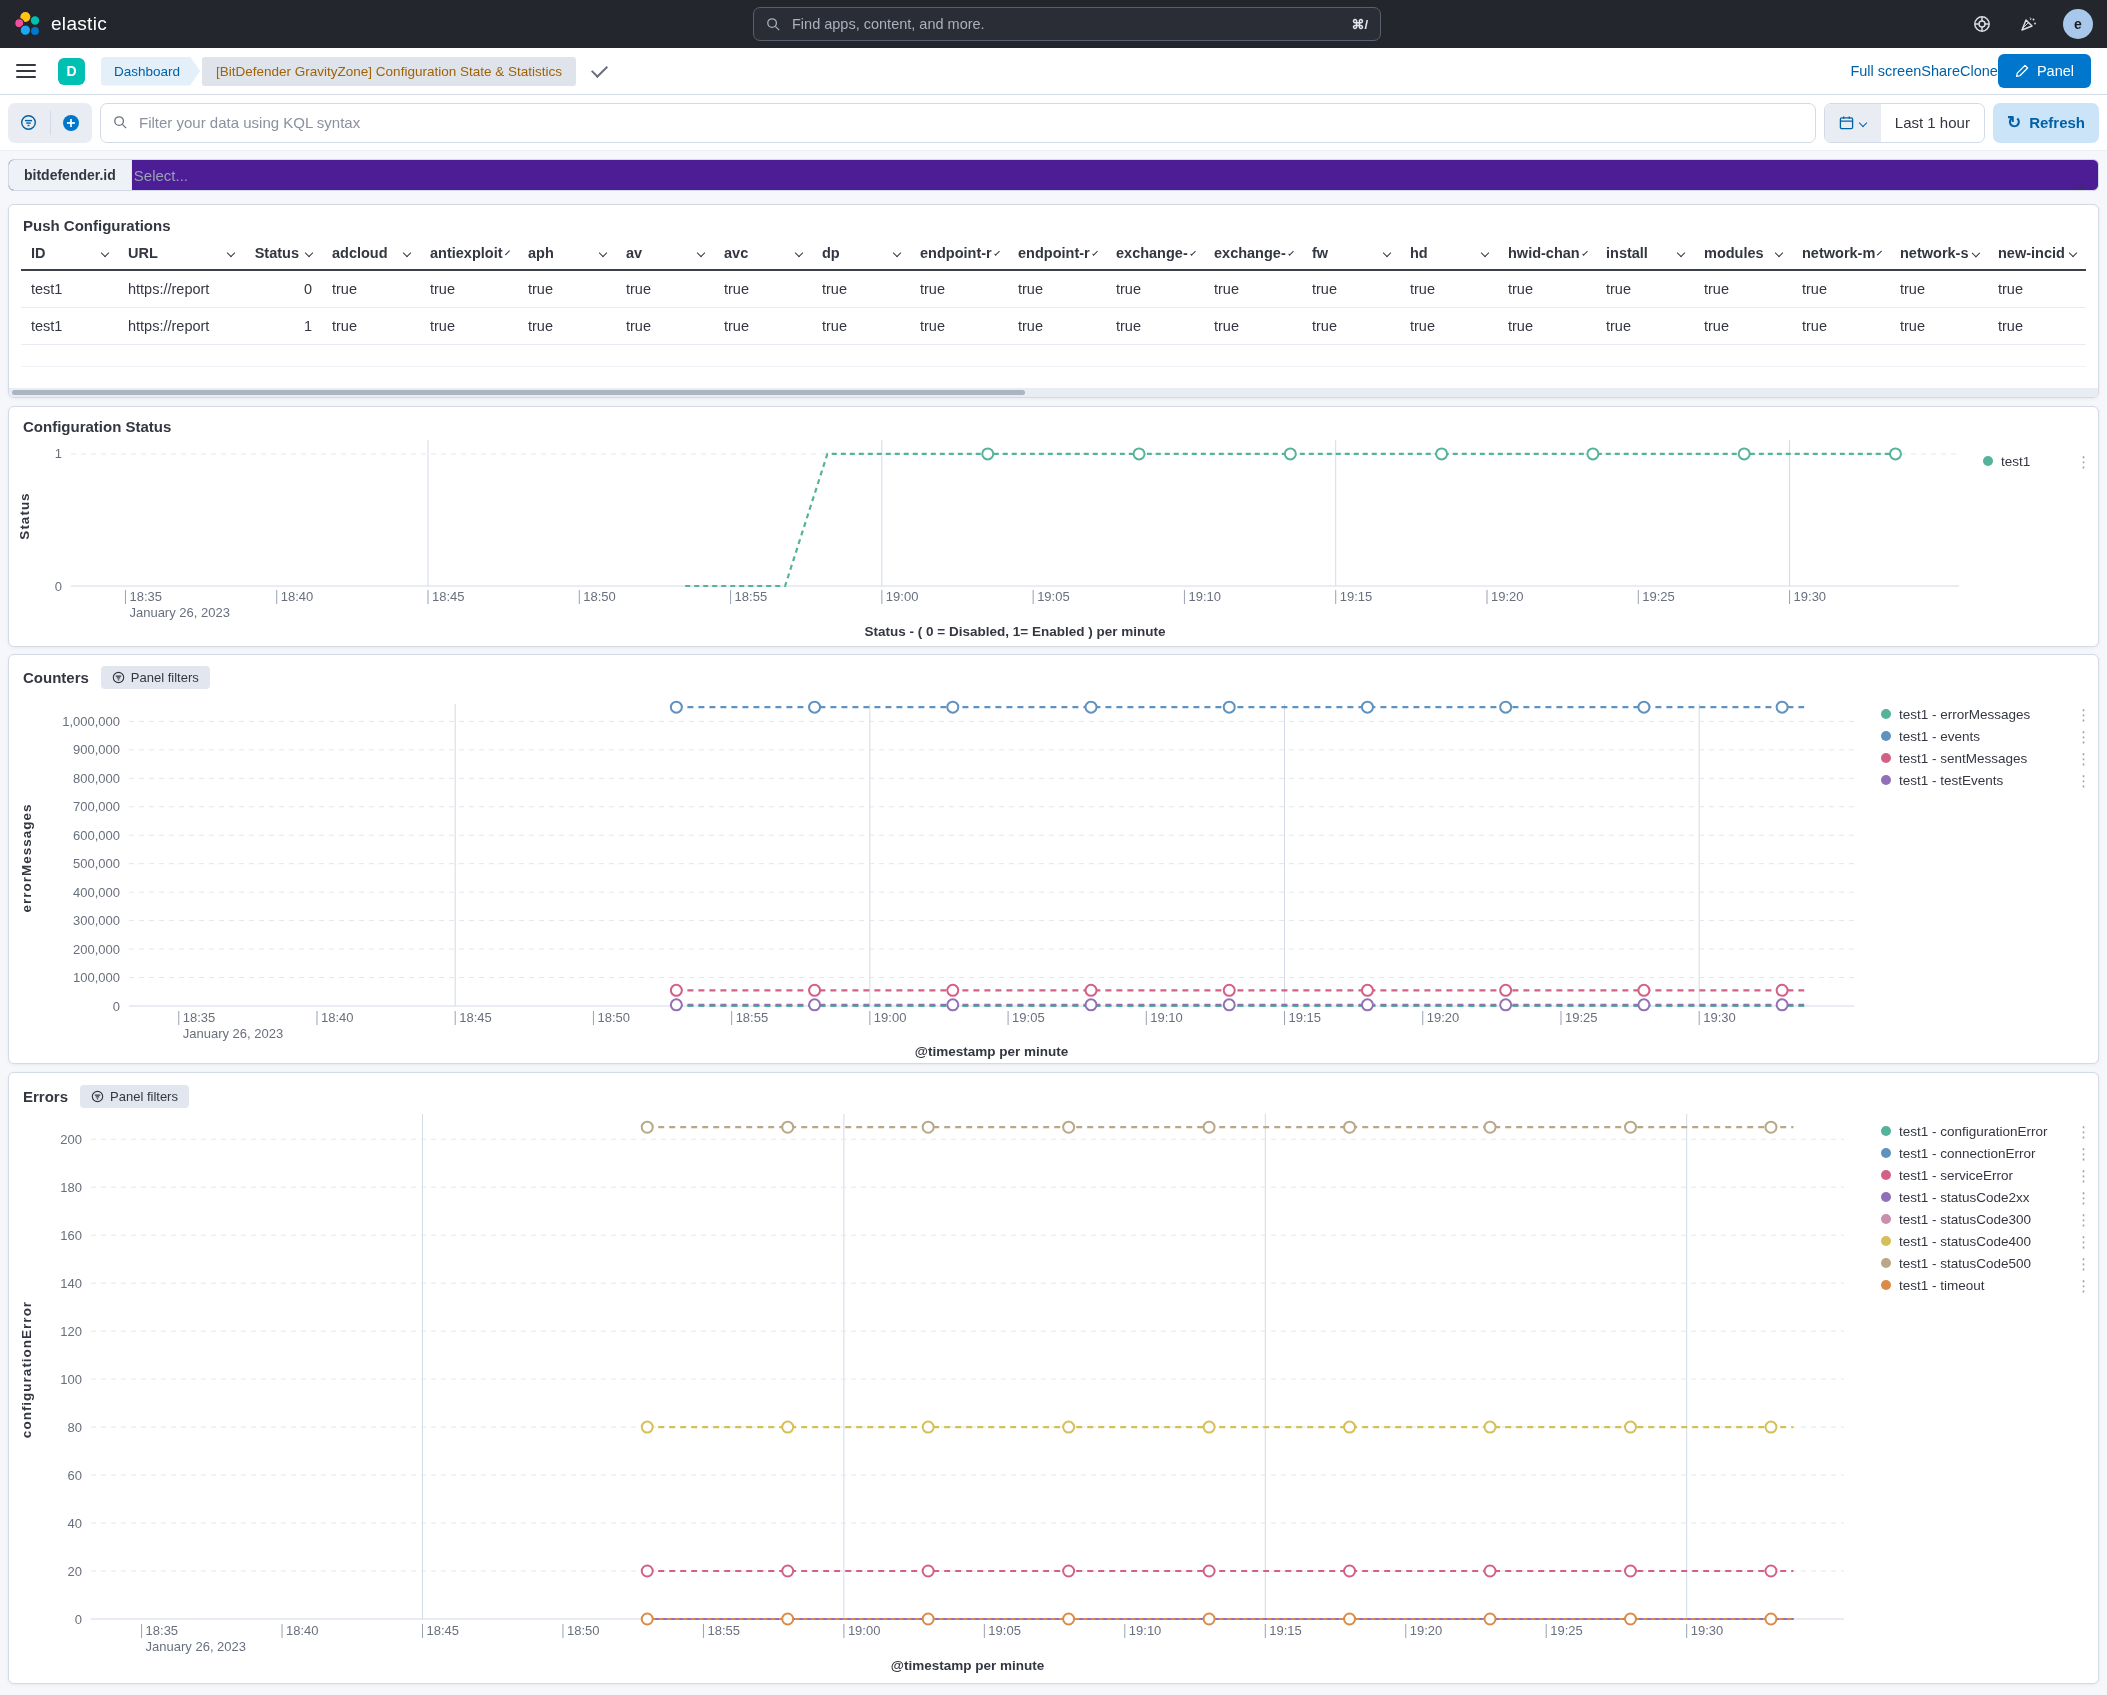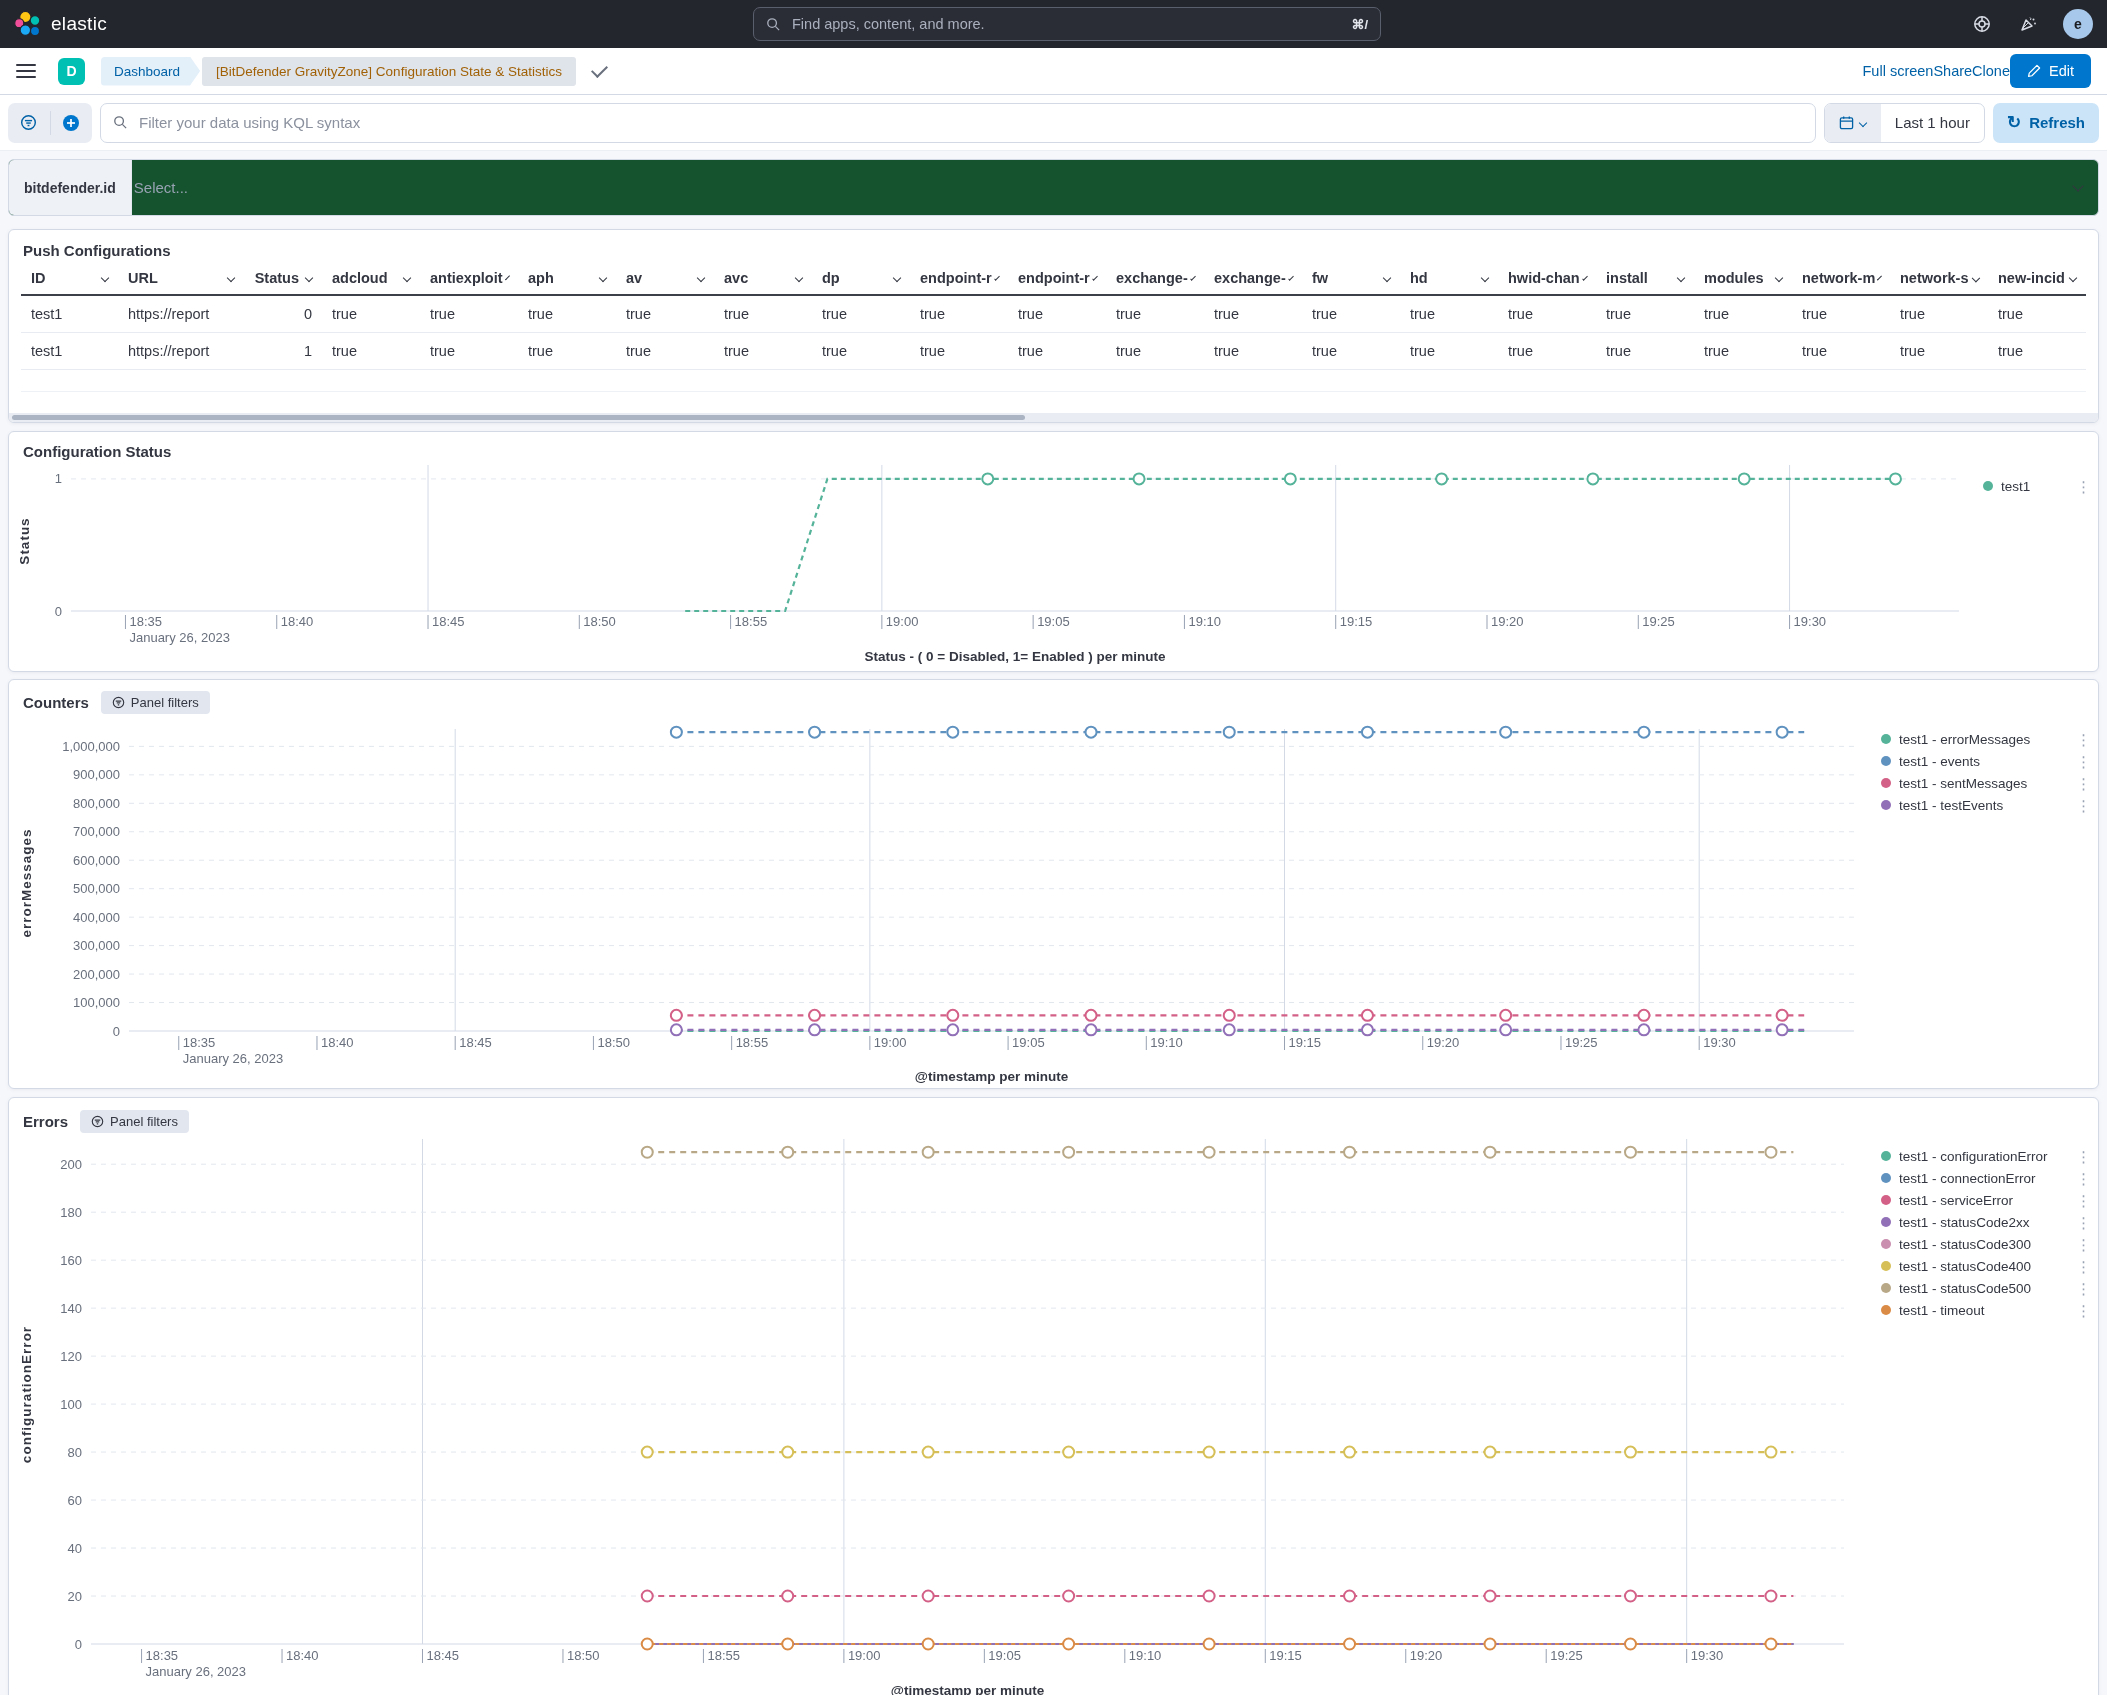--- a/index.html
+++ b/index.html
@@ -30,21 +30,21 @@
   .fgroup .half{flex:1;display:flex;align-items:center;justify-content:center;cursor:pointer;height:100%;}
   .fgroup .sep{width:1px;height:24px;background:#d3dae6;}
   .kqlbox{flex:1;height:40px;border:1px solid #d3dae6;border-radius:7px;background:#fff;display:flex;align-items:center;padding:0 12px;gap:9px;box-sizing:border-box;}
   .kqlbox input{flex:1;border:none;outline:none;font-size:15px;color:#343741;font-family:"Liberation Sans",sans-serif;}
   .kqlbox input::placeholder{color:#8b919e;}
   .datepick{height:40px;border:1px solid #d3dae6;border-radius:7px;display:flex;align-items:stretch;overflow:hidden;background:#fff;flex:0 0 auto;box-sizing:border-box;}
   .datepick .cal{width:56px;background:#e9edf3;display:flex;align-items:center;justify-content:center;gap:6px;cursor:pointer;}
   .datepick .range{display:flex;align-items:center;padding:0 14px;font-size:15px;color:#343741;cursor:pointer;white-space:nowrap;}
   .refreshbtn{height:40px;background:#cce4f7;border-radius:7px;color:#0061a6;font-weight:600;font-size:15px;display:flex;align-items:center;gap:8px;padding:0 14px;cursor:pointer;border:none;flex:0 0 auto;white-space:nowrap;}
   .refresh-glyph{font-size:17px;font-weight:700;line-height:1;}
-  .controlbar{margin:8px 8px 0;height:57px;background:#14532d;border:1px solid #d3dae6;border-radius:6px;display:flex;align-items:center;overflow:hidden;position:relative;box-sizing:border-box;}
+  .controlbar{margin:8px 8px 0;height:32px;background:#4c1d95;border:1px solid #d3dae6;border-radius:6px;display:flex;align-items:center;overflow:hidden;position:relative;box-sizing:border-box;}
   .ctl-label{background:#eef1f6;height:100%;display:flex;align-items:center;padding:0 15px;font-weight:700;font-size:14px;border-right:1px solid #e3e8f0;}
   .ctl-value{color:#98a2b3;font-size:15px;padding-left:2px;}
   .ctl-chev{position:absolute;right:16px;top:16px;}
   .chev{display:inline-block;width:7px;height:7px;border-right:1.6px solid #343741;border-bottom:1.6px solid #343741;transform:rotate(45deg);}
   .chev.blue{border-color:#0061a6;}
   .chev.sm{width:5px;height:5px;}
   .panel{margin:13px 8px 0;background:#fff;border:1px solid #d3dae6;border-radius:6px;position:relative;box-sizing:border-box;overflow:hidden;box-shadow:0 1px 4px -1px rgba(65,78,101,.12);}
   .panel-title{font-size:15px;font-weight:700;padding:10px 14px 0;display:flex;align-items:center;box-sizing:border-box;}
   .pfbadge{display:inline-flex;align-items:center;gap:6px;background:#e2e7ef;border-radius:4px;padding:4px 11px;font-size:13px;font-weight:400;margin-left:12px;color:#343741;cursor:pointer;}
   .tbl{margin:4px 12px 0;}
@@ -128,21 +128,21 @@
     </span>
     <span class="checkmark"></span>
     <div class="crumb-actions">
       <span class="linkbtn">Full screen</span>
       <span class="linkbtn">Share</span>
       <span class="linkbtn">Clone</span>
       <button class="editbtn">
         <svg width="14" height="14" viewBox="0 0 16 16">
           <path d="M11.4 1.6 L14.4 4.6 L5.6 13.4 L1.8 14.2 L2.6 10.4 Z" fill="none" stroke="#fff" stroke-width="1.4" stroke-linejoin="round"></path>
         </svg>
-        <span>Edit</span>
+        <span>Panel</span>
       </button>
     </div>
   </div>
 
   <div class="toolbar">
     <div class="fgroup">
       <span class="half">
         <svg width="17" height="17" viewBox="0 0 18 18">
           <circle cx="9" cy="9" r="7.2" fill="none" stroke="#0061a6" stroke-width="1.5"></circle>
           <line x1="5.2" y1="7" x2="12.8" y2="7" stroke="#0061a6" stroke-width="1.5"></line>

